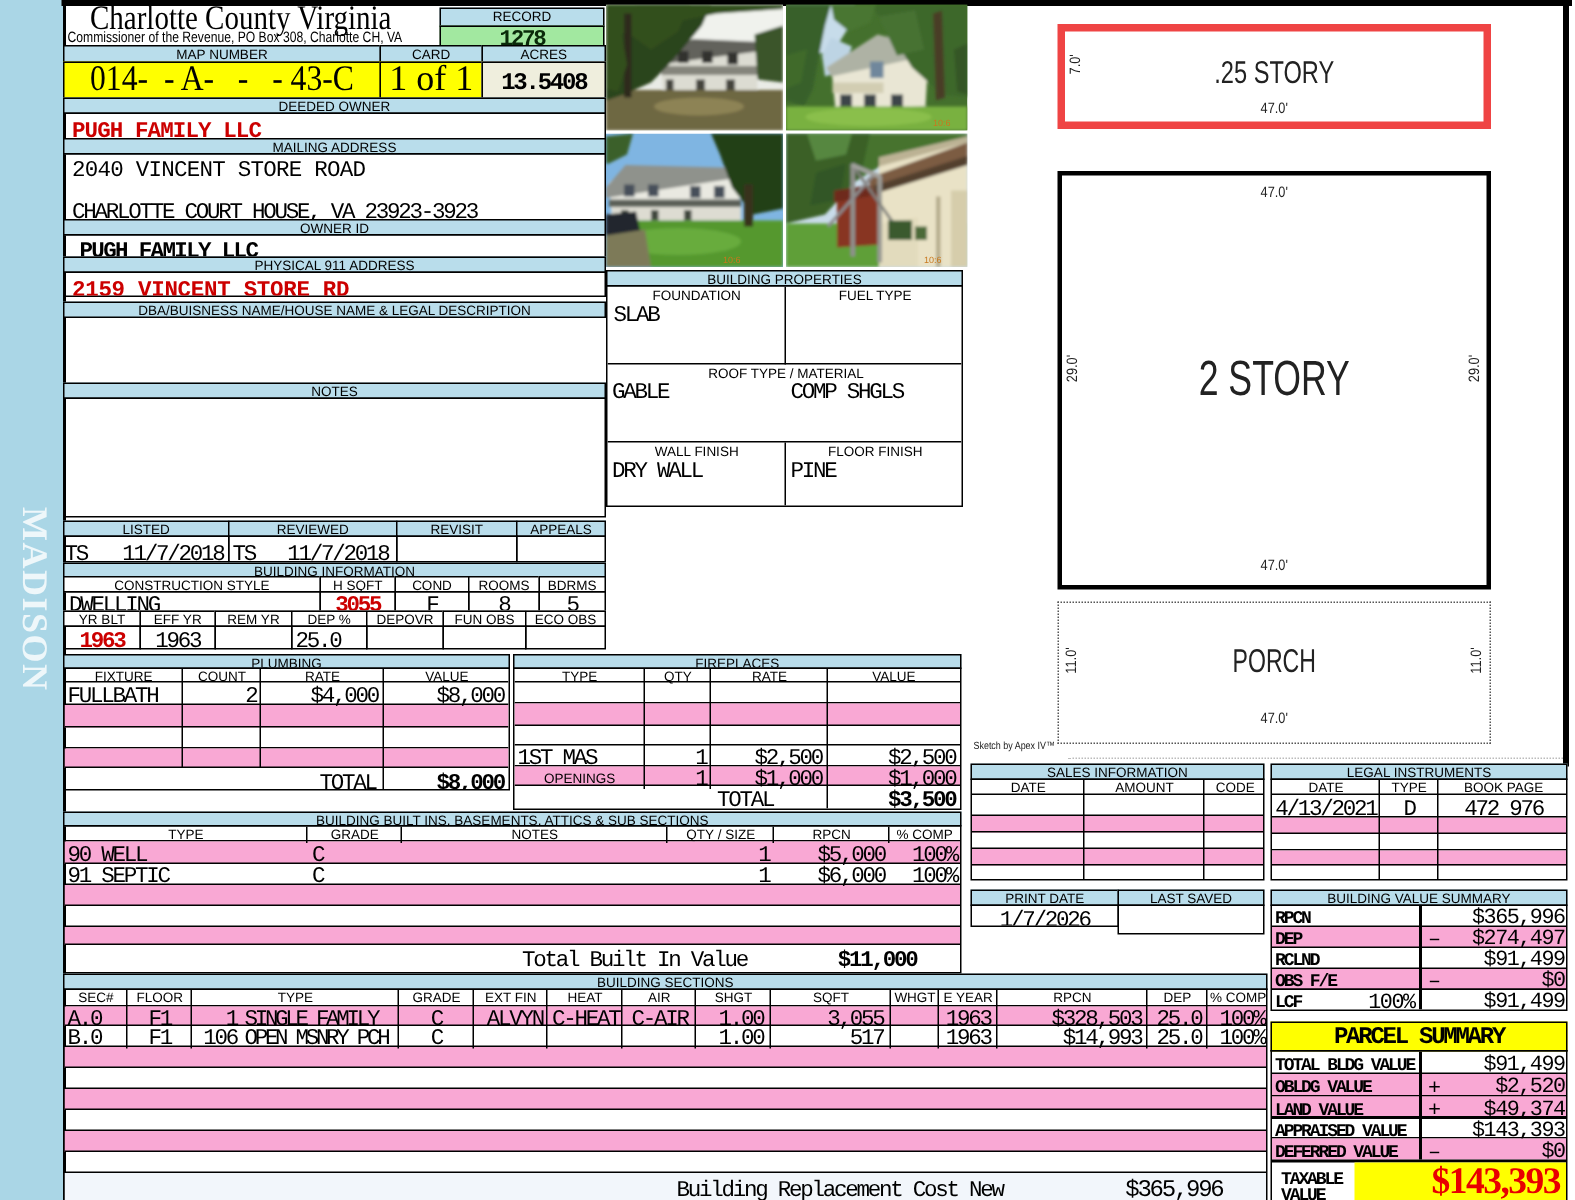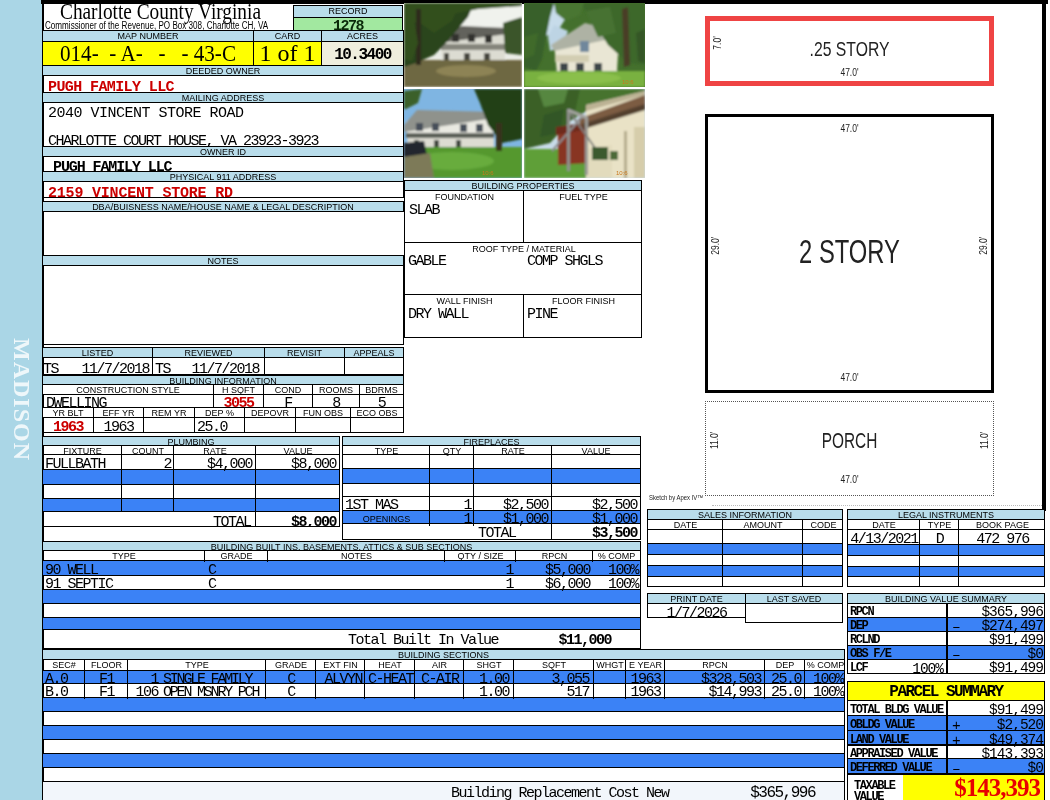--- a/index.html
+++ b/index.html
@@ -3,21 +3,21 @@
 *{box-sizing:border-box;margin:0;padding:0}
 html,body{width:1050px;height:800px;overflow:hidden}
 #c{position:relative;width:1050px;height:800px;background:#fff;overflow:hidden;font-family:"Liberation Sans",sans-serif;color:#000}
 .a{position:absolute}
 .bar{background:#b9ddeb;border:1px solid #000;font-size:9px;text-align:center;line-height:9px;padding-top:1px;overflow:hidden}
 .wb{background:#fff;border:1px solid #000;overflow:hidden}
 .hl{font-size:9px;text-align:center;line-height:9px;padding-top:1px;overflow:hidden}
 .mv{font-family:"Liberation Mono",monospace;font-size:15px;letter-spacing:-1.5px;line-height:1;white-space:pre}
 .m13{font-family:"Liberation Mono",monospace;font-size:12px;letter-spacing:-1.4px;line-height:1;white-space:pre}
 .b{font-weight:bold}.red{color:#c00}.rt{text-align:right}.ct{text-align:center}
-.tint{background:#3b82f6}
+.tint{background:#f9a8d4}
 .nb{border:1px solid #000;overflow:hidden}
 </style></head><body>
 <div id="c">
 
 <div class="a" style="left:0;top:0;width:43px;height:800px;background:#aad6e6"></div>
 
 <div class="a" style="left:9px;top:338px;width:26px;height:126px;font-family:'Liberation Serif',serif;font-size:24px;font-weight:bold;color:#eef7fa;writing-mode:vertical-rl;letter-spacing:1px">MADISON</div>
 
 <div class="a" style="left:41px;top:0;width:1007px;height:4px;background:#000"></div>
 
@@ -36,21 +36,21 @@
 <div class="a bar" style="left:42px;top:30px;width:212px;height:12px">MAP NUMBER</div>
 
 <div class="a bar" style="left:253px;top:30px;width:69px;height:12px">CARD</div>
 
 <div class="a bar" style="left:321px;top:30px;width:83px;height:12px">ACRES</div>
 
 <div class="a nb ct" style="left:42px;top:41px;width:212px;height:25px;background:#ffff00;font-family:'Liberation Serif',serif;font-size:24px;line-height:23px;white-space:pre"><span style="display:inline-block;transform:scaleX(.88);transform-origin:50% 0">014-  - A-   -   - 43-C</span></div>
 
 <div class="a nb ct" style="left:253px;top:41px;width:69px;height:25px;background:#ffff00;font-family:'Liberation Serif',serif;font-size:24px;line-height:23px">1 of 1</div>
 
-<div class="a nb mv b ct" style="left:321px;top:41px;width:83px;height:25px;background:#efeedd;padding-top:5px;font-size:16px">10.3400</div>
+<div class="a nb mv b ct" style="left:321px;top:41px;width:83px;height:25px;background:#efeedd;padding-top:5px;font-size:16px">13.5408</div>
 
 <div class="a bar" style="left:42px;top:65px;width:362px;height:11px">DEEDED OWNER</div>
 
 <div class="a nb mv b red" style="left:42px;top:75px;width:362px;height:18px;padding:4px 0 0 5px;font-size:15px;letter-spacing:-.6px">PUGH FAMILY LLC</div>
 
 <div class="a bar" style="left:42px;top:92px;width:362px;height:11px">MAILING ADDRESS</div>
 
 <div class="a nb" style="left:42px;top:102px;width:362px;height:45px">
 <div class="mv" style="position:absolute;left:5px;top:3px;letter-spacing:-.5px">2040 VINCENT STORE ROAD</div>
 <div class="mv" style="position:absolute;left:5px;top:31px">CHARLOTTE COURT HOUSE, VA 23923-3923</div>

